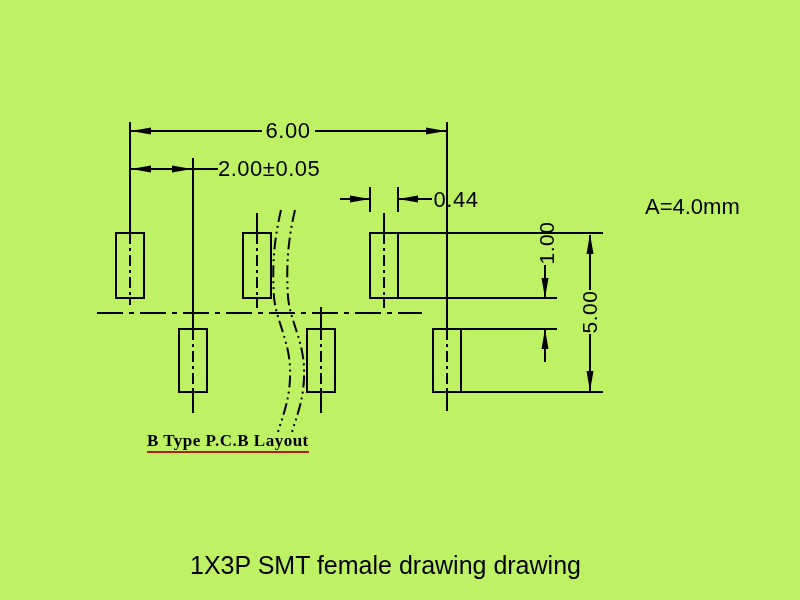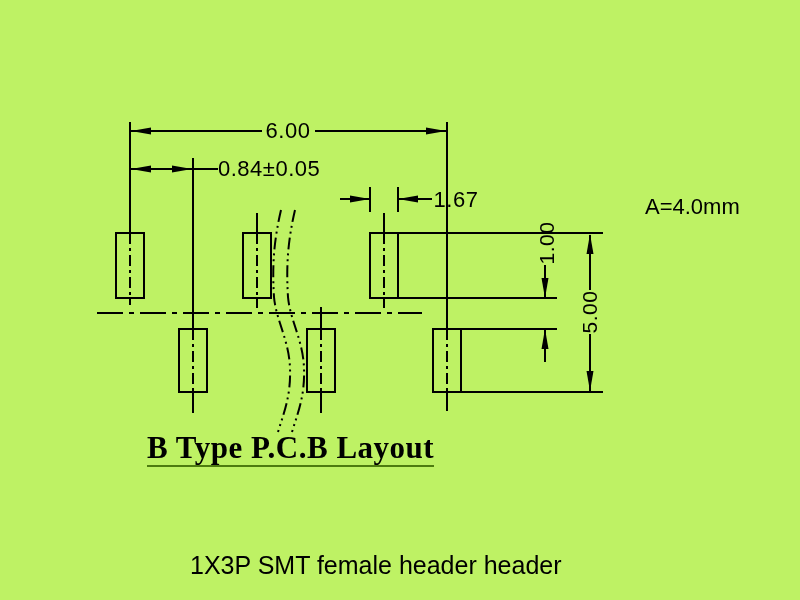--- a/index.html
+++ b/index.html
@@ -27,23 +27,23 @@
   .dim.center{transform:translate(-50%,-50%);}
   .dim.vcenter{transform:translate(0,-50%);}
   .dim.rot{transform:translate(-50%,-50%) rotate(-90deg);font-size:21px;}
   .notes{
     font-size:22px;
     line-height:23px;
   }
   .title{
     font-family:"Liberation Serif", serif;
     font-weight:bold;
-    font-size:31px;
+    font-size:17px;
     letter-spacing:0.5px;
-    border-bottom:2px solid #4d7c0f;
+    border-bottom:2px solid #b91c1c;
     padding-bottom:2px;
   }
   .caption{
     font-size:25px;
   }
 </style>
 </head>
 <body>
 
 <div class="canvas">
@@ -140,29 +140,29 @@
     <g>
       <line x1="590" y1="235" x2="590" y2="290"></line>
       <line x1="590" y1="334" x2="590" y2="391"></line>
       <polygon points="590,234 586.5,254 593.5,254" fill="#000" stroke="none"></polygon>
       <polygon points="590,391 586.5,371 593.5,371" fill="#000" stroke="none"></polygon>
     </g>
   </svg>
 
   <div class="lbl dim center" style="left:288px;top:131px;">6.00</div>
 
-  <div class="lbl dim vcenter" style="left:218px;top:169px;">0.84±0.05</div>
+  <div class="lbl dim vcenter" style="left:218px;top:169px;">2.00±0.05</div>
 
-  <div class="lbl dim center" style="left:456px;top:200px;">1.67</div>
+  <div class="lbl dim center" style="left:456px;top:200px;">0.44</div>
 
   <div class="lbl dim rot" style="left:546px;top:243px;">1.00</div>
 
   <div class="lbl dim rot" style="left:589px;top:312px;">5.00</div>
 
   <div class="lbl notes" style="left:645px;top:195px;">
     <div>A=4.0mm</div>
   </div>
 
   <div class="lbl title" style="left:147px;top:432px;">B Type P.C.B Layout</div>
 
-  <div class="lbl caption" style="left:190px;top:553px;">1X3P SMT female header header</div>
+  <div class="lbl caption" style="left:190px;top:553px;">1X3P SMT female drawing drawing</div>
 
 </div>
 
 </body></html>

